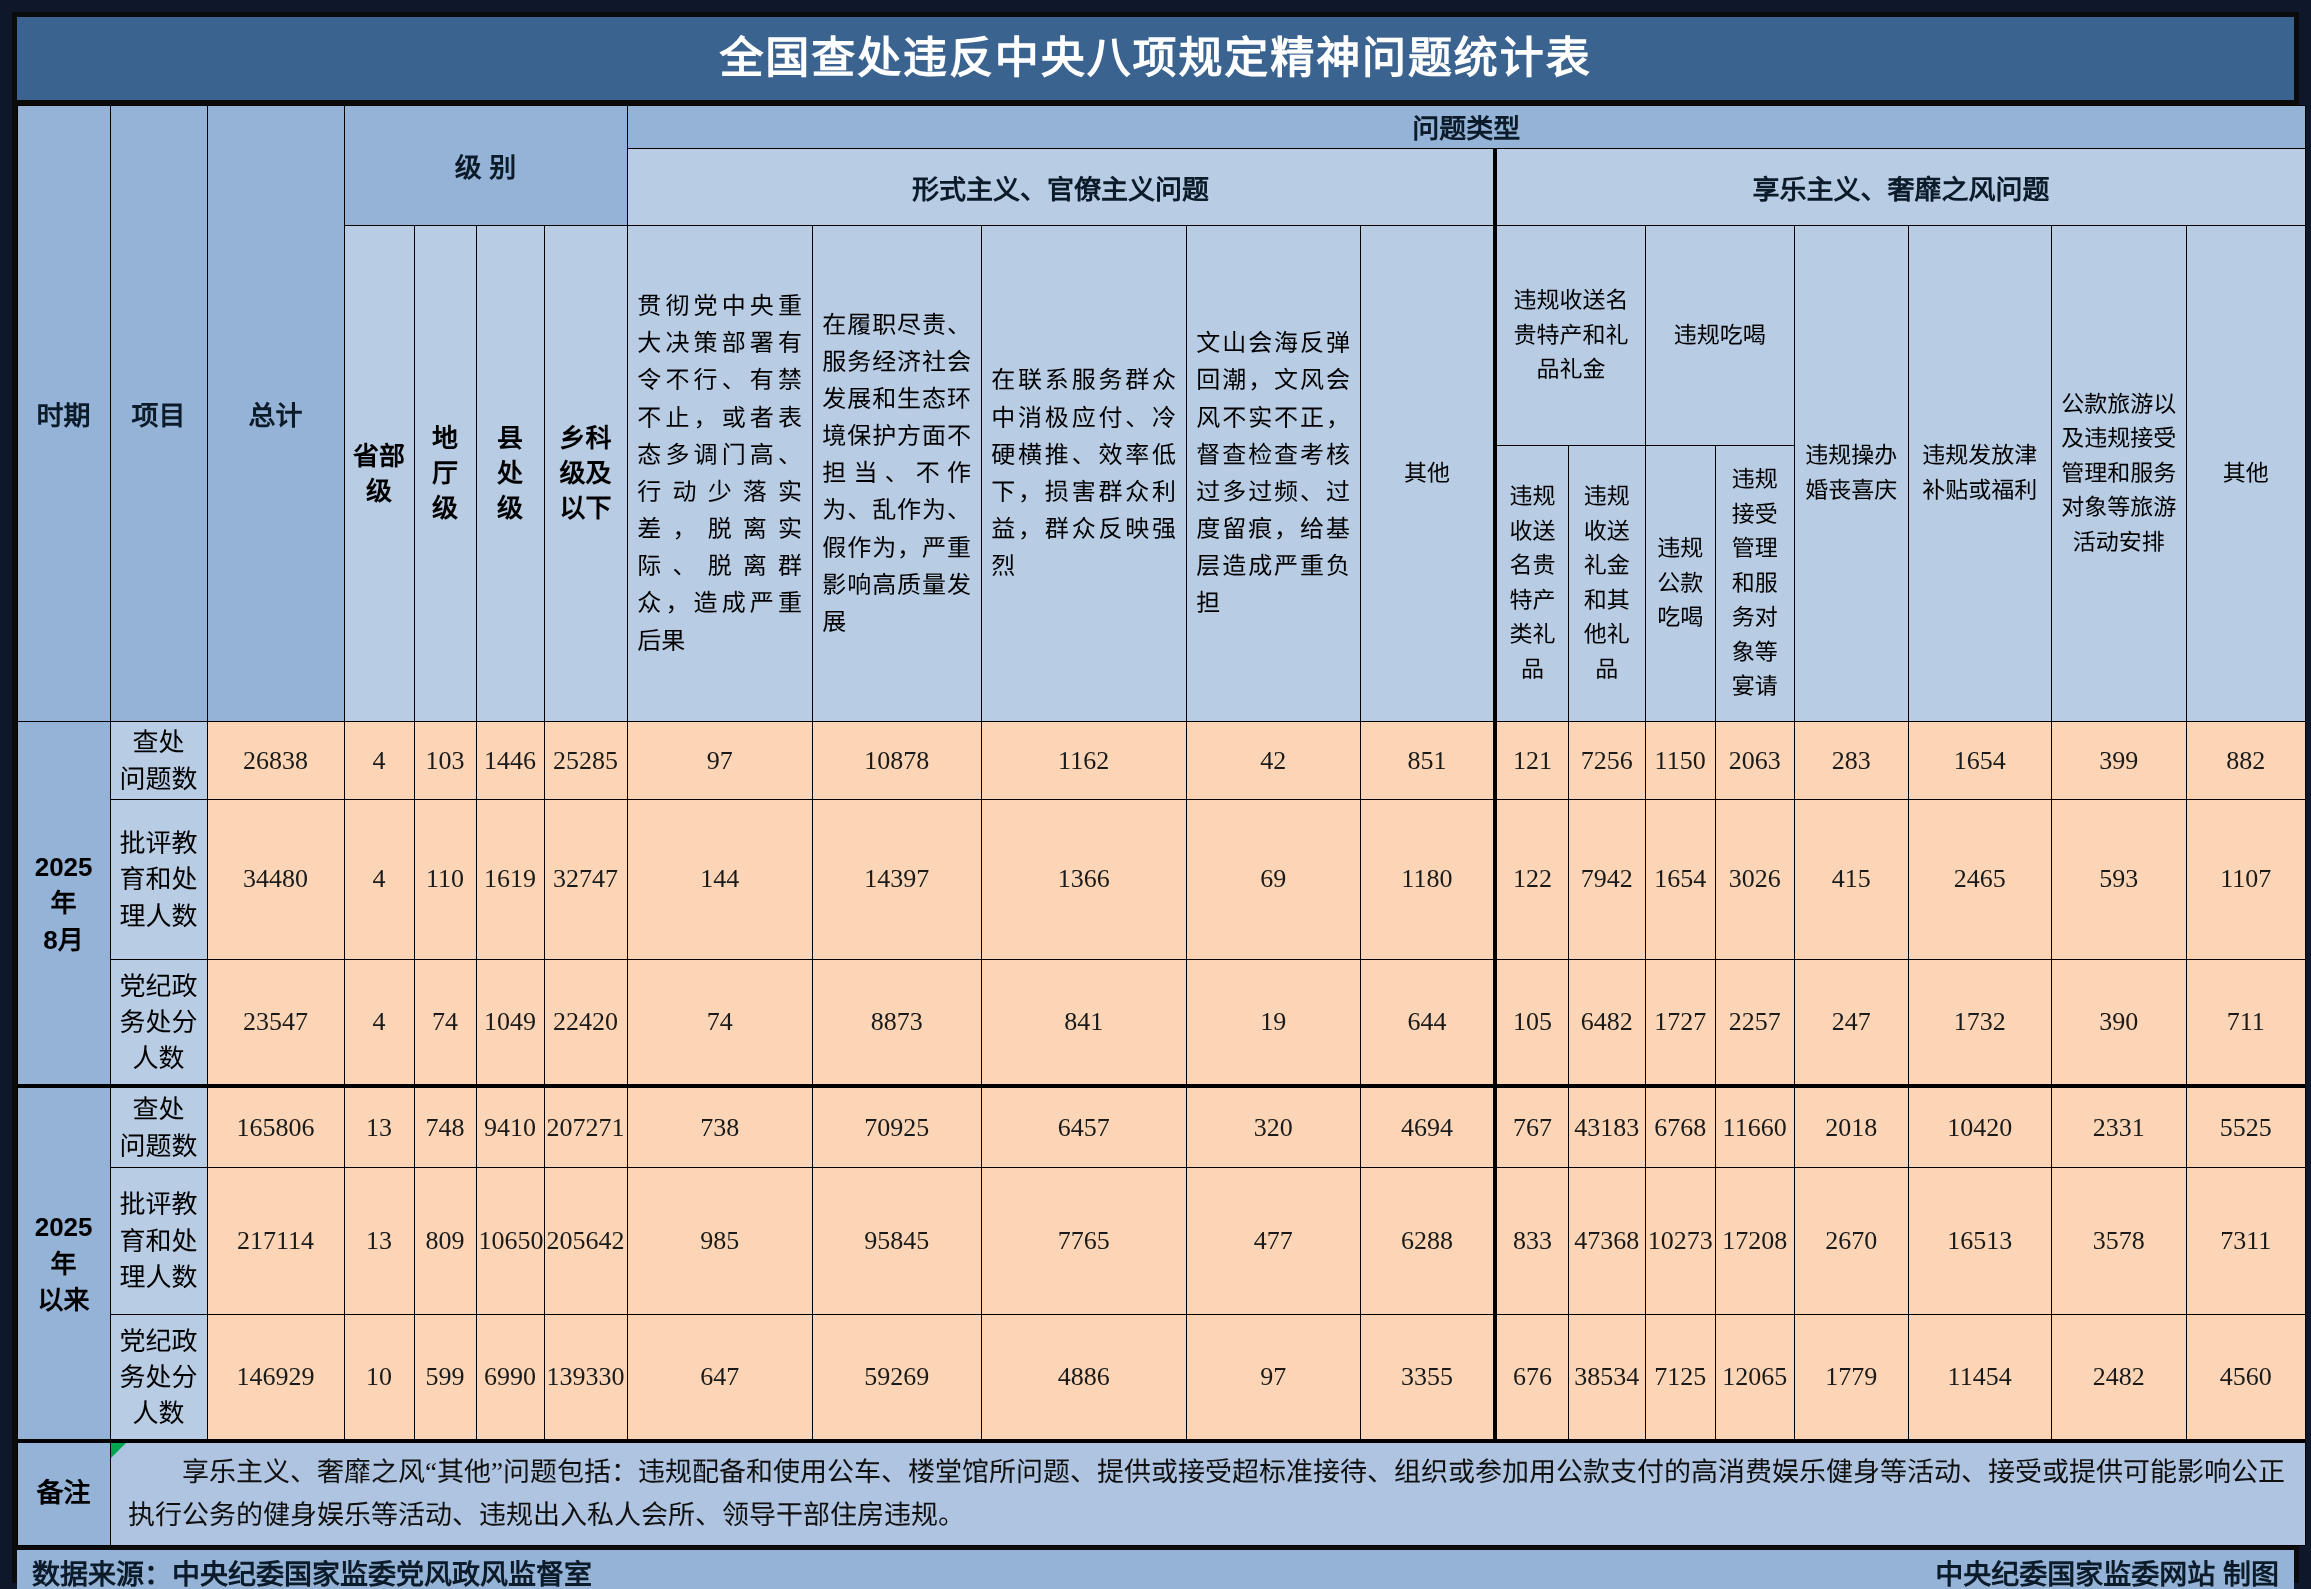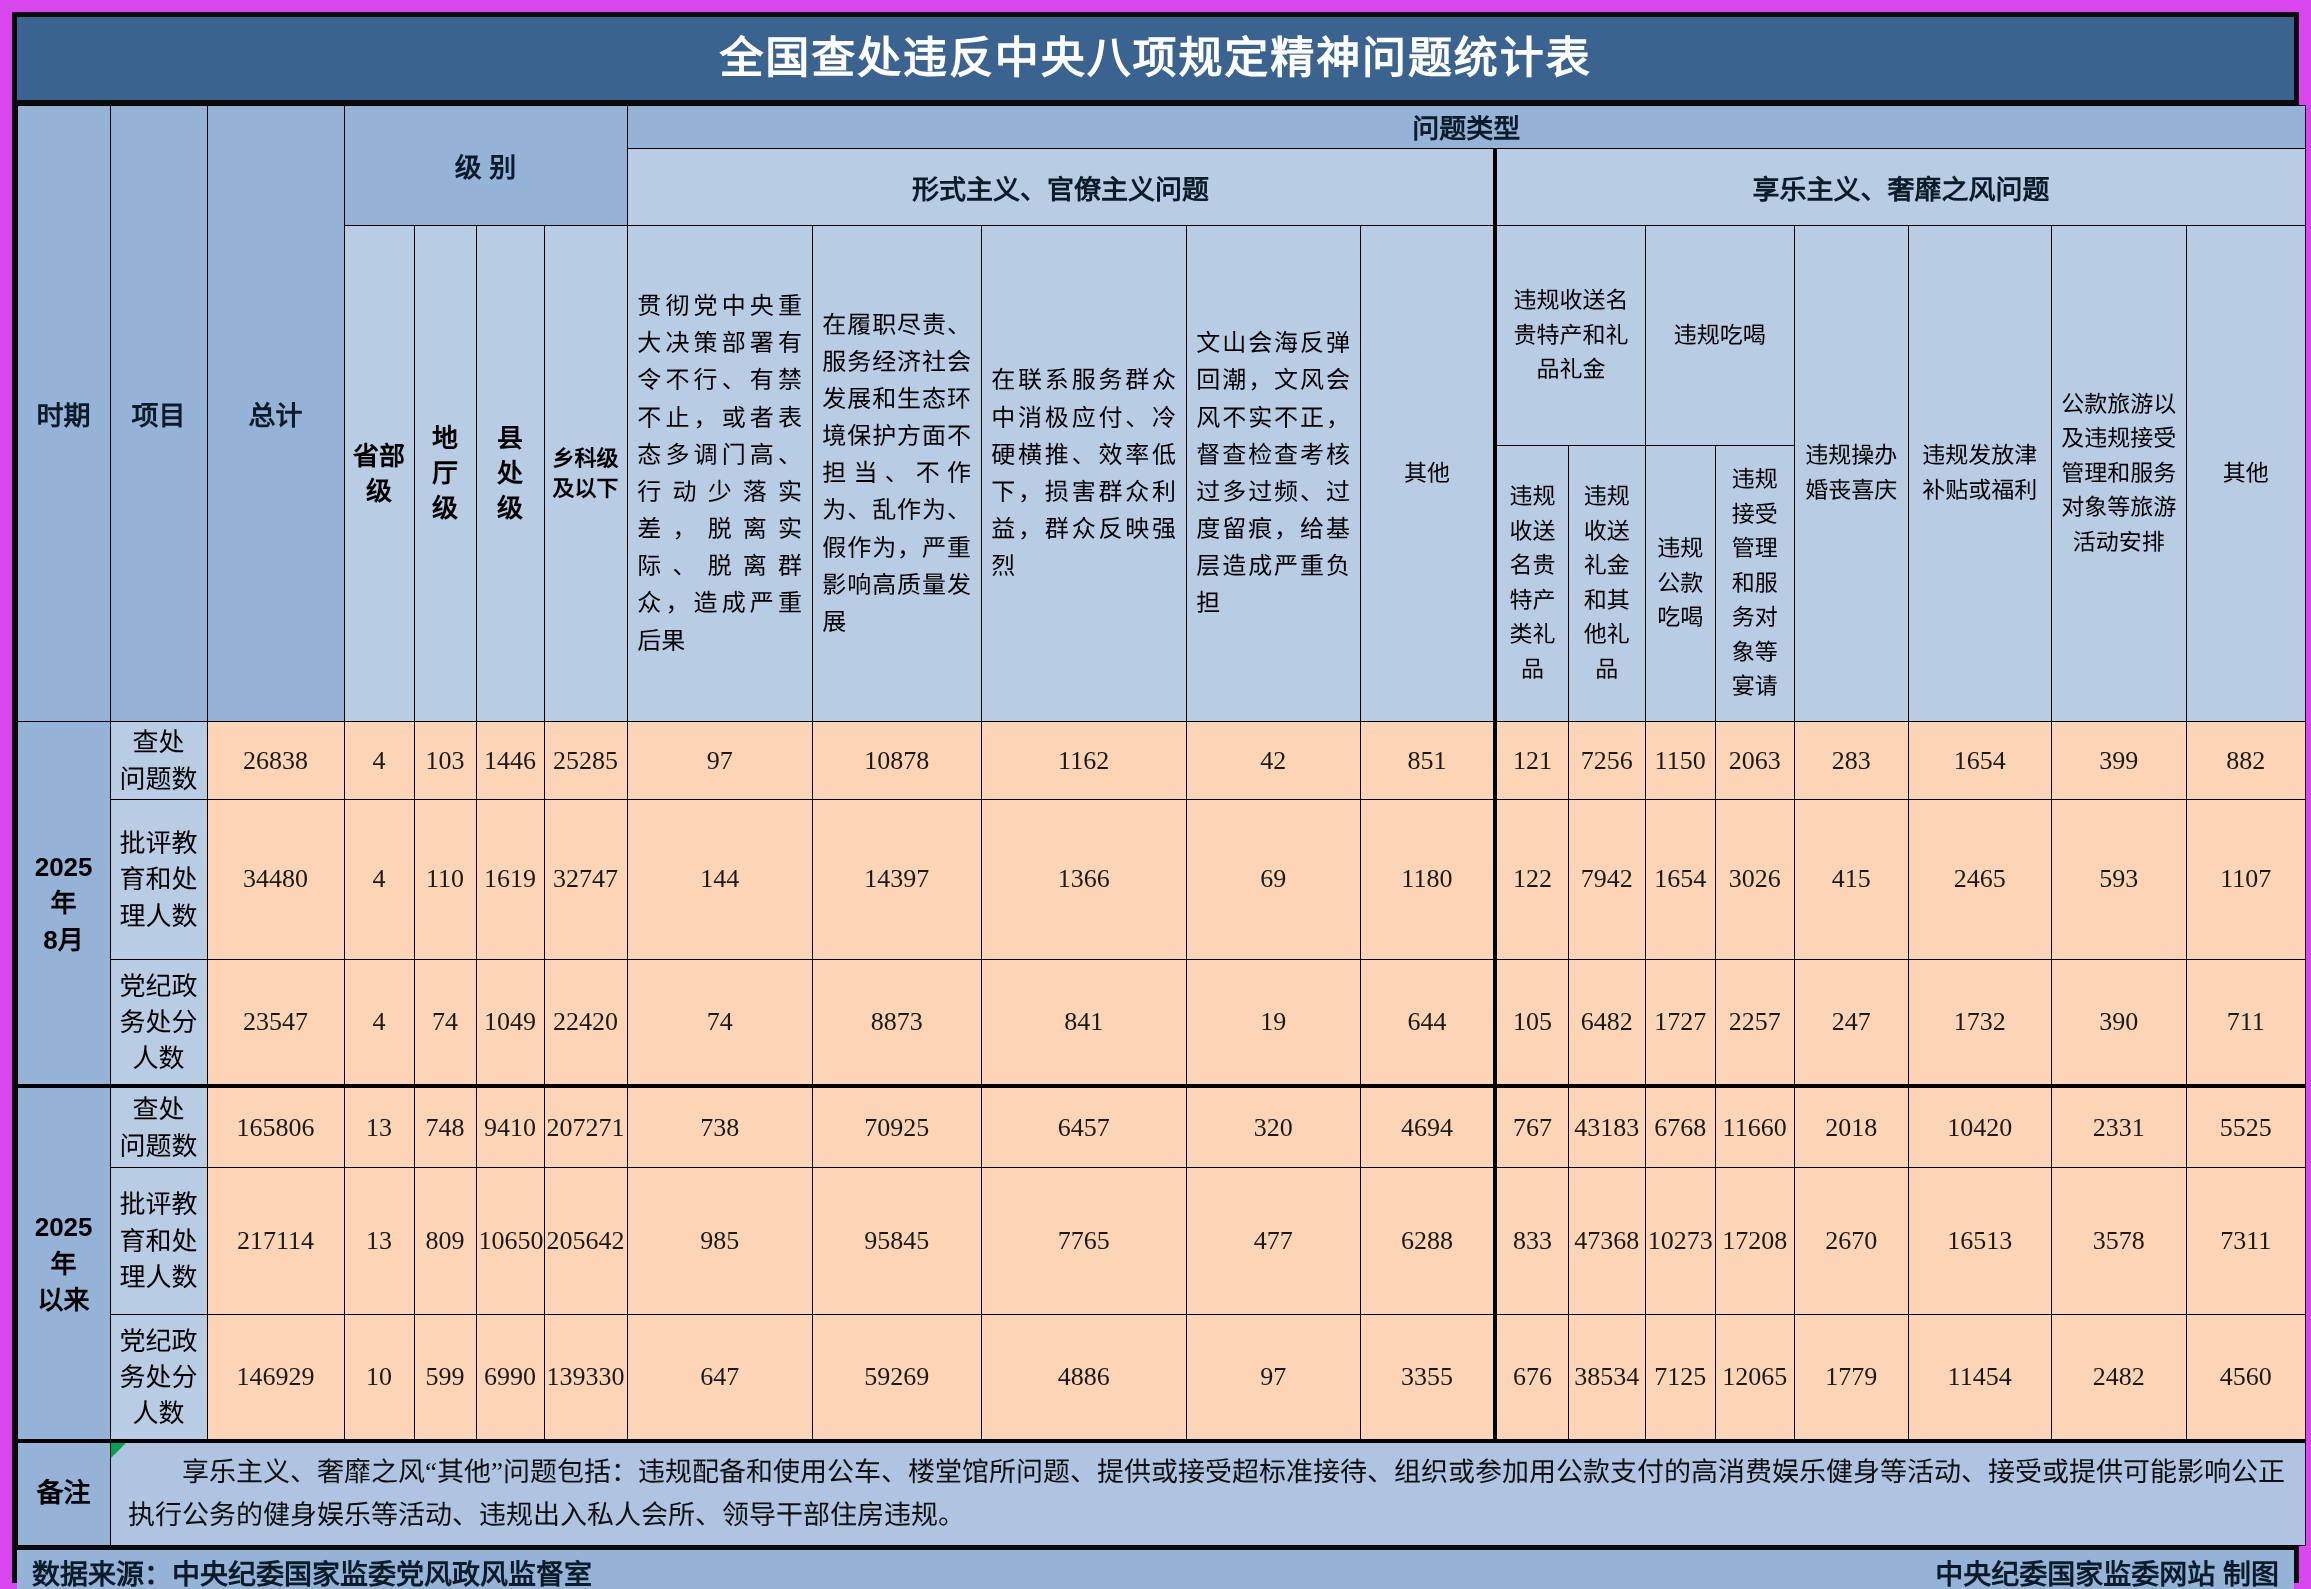--- a/index.html
+++ b/index.html
@@ -1,30 +1,30 @@
 <!DOCTYPE html>
 <html lang="zh-CN"><head>
 <meta charset="utf-8">
 <style>
   html,body{margin:0;padding:0;background:#fff;}
-  .sheet{width:2311px;height:1589px;box-sizing:border-box;padding:11.6px 11.6px 5.8px;background:#d946ef;
+  .sheet{width:2311px;height:1589px;box-sizing:border-box;padding:11.6px 11.6px 5.8px;background:#0f172a;
          font-family:"Liberation Sans",sans-serif;}
   .frame{box-sizing:border-box;width:100%;height:100%;border:5.8px solid #0b0b0b;display:flex;flex-direction:column;}
   .title-bar{background:#3a6390;color:#fff;text-align:center;font-family:"Liberation Serif","DejaVu Serif",serif;
              font-weight:bold;font-size:44px;height:83px;line-height:83px;border-bottom:5.8px solid #0b0b0b;
              letter-spacing:1.9px;flex:0 0 auto;}
   table{border-collapse:collapse;table-layout:fixed;width:100%;flex:1 1 auto;}
   th,td{border:1.9px solid #000;padding:1.9px 5.8px;vertical-align:middle;text-align:center;box-sizing:border-box;
         overflow:hidden;}
   
   .hmid{background:#95b3d7;font-family:"Liberation Sans",sans-serif;font-weight:bold;font-size:27px;color:#0c1b2a;}
   .hlight{background:#b8cce4;}
   .grp{font-family:"Liberation Sans",sans-serif;font-weight:bold;font-size:27px;color:#0c1b2a;}
   .lvl{font-family:"Liberation Sans",sans-serif;font-weight:bold;font-size:26px;padding:0 8px;line-height:1.35;}
-  .lvl-wide{font-family:"Liberation Sans",sans-serif;font-weight:bold;font-size:22px;padding:0 4.8px;line-height:1.35;}
+  .lvl-wide{font-family:"Liberation Sans",sans-serif;font-weight:bold;font-size:26px;padding:0 4.8px;line-height:1.35;}
   .desc{font-family:"Liberation Serif","DejaVu Serif",serif;font-weight:normal;font-size:24px;line-height:1.55;
         text-align:justify;text-justify:inter-character;padding:5.8px 9.7px;}
   .sub{font-family:"Liberation Serif","DejaVu Serif",serif;font-weight:normal;font-size:23px;line-height:1.5;
        text-align:center;padding:3.9px 5.8px;}
   
   .pcell{background:#95b3d7;font-weight:bold;font-size:26px;white-space:pre-line;line-height:1.4;}
   .lcell{background:#b8cce4;font-weight:normal;font-size:26px;white-space:pre-line;line-height:1.4;padding:1.9px 3.9px;}
   .num{background:#fbd5b5;font-family:"Liberation Serif","DejaVu Serif",serif;font-size:26px;color:#1a1a1a;
        padding:1.9px 1.9px;}
   

